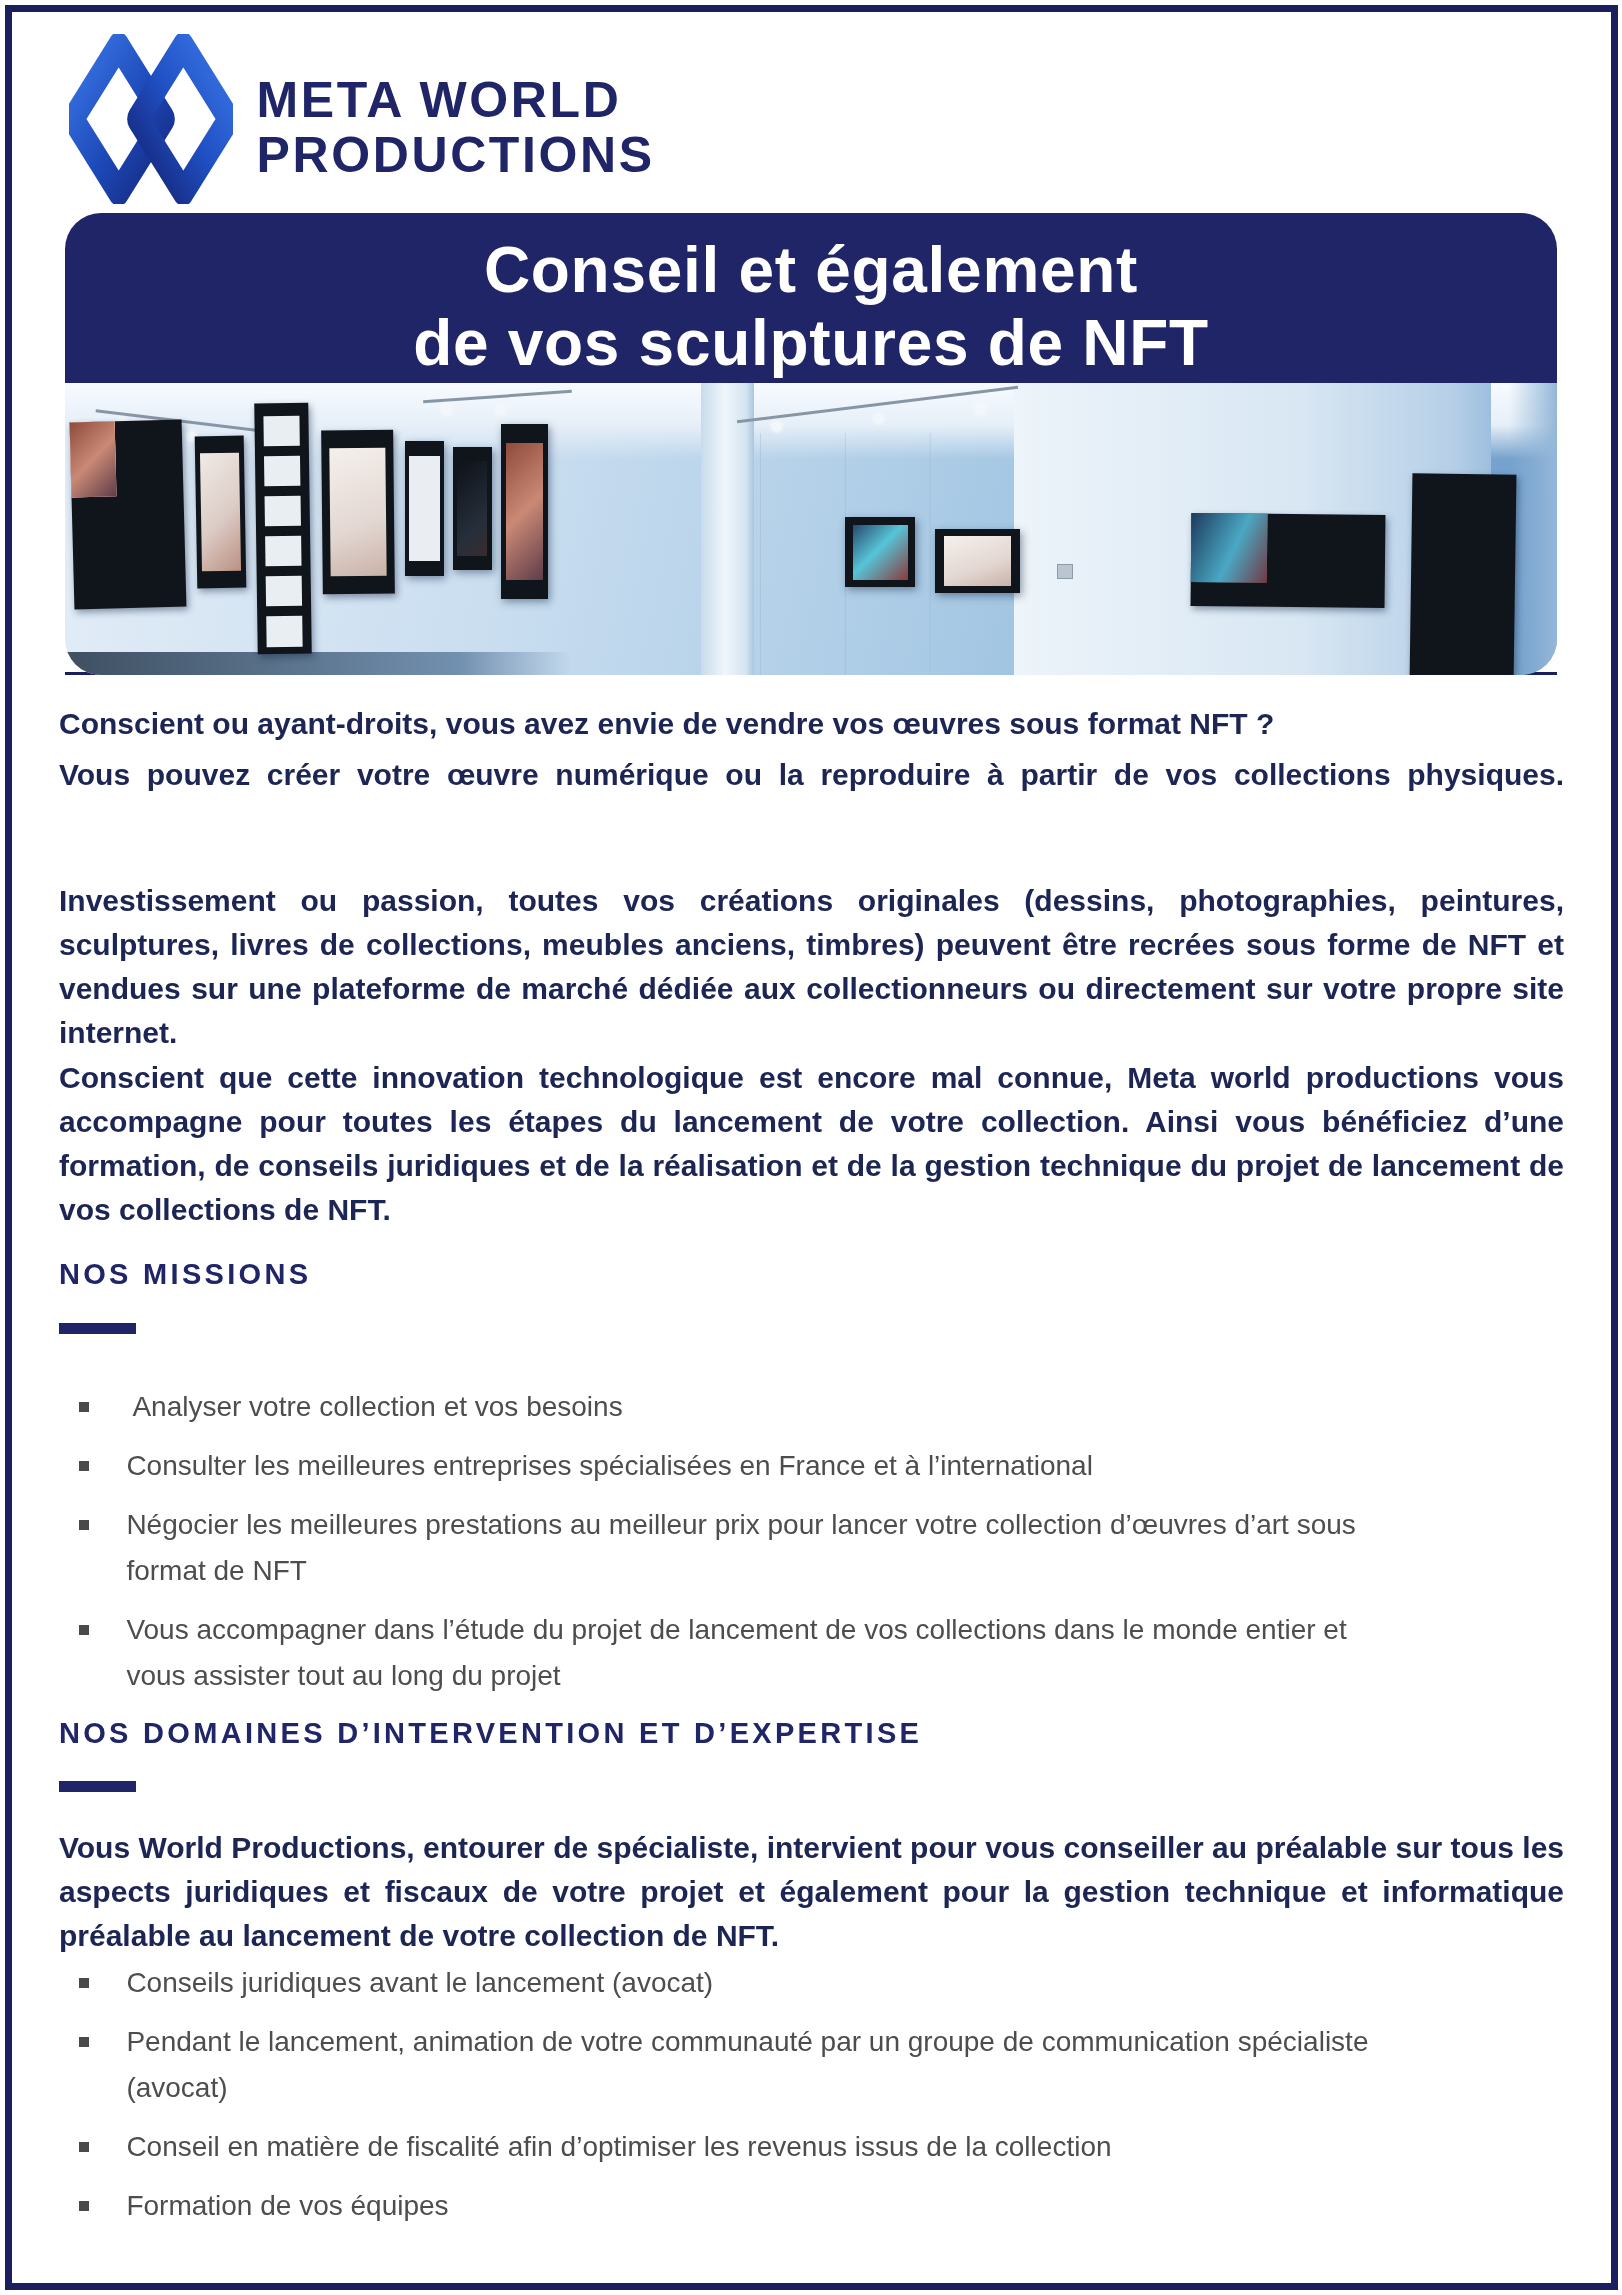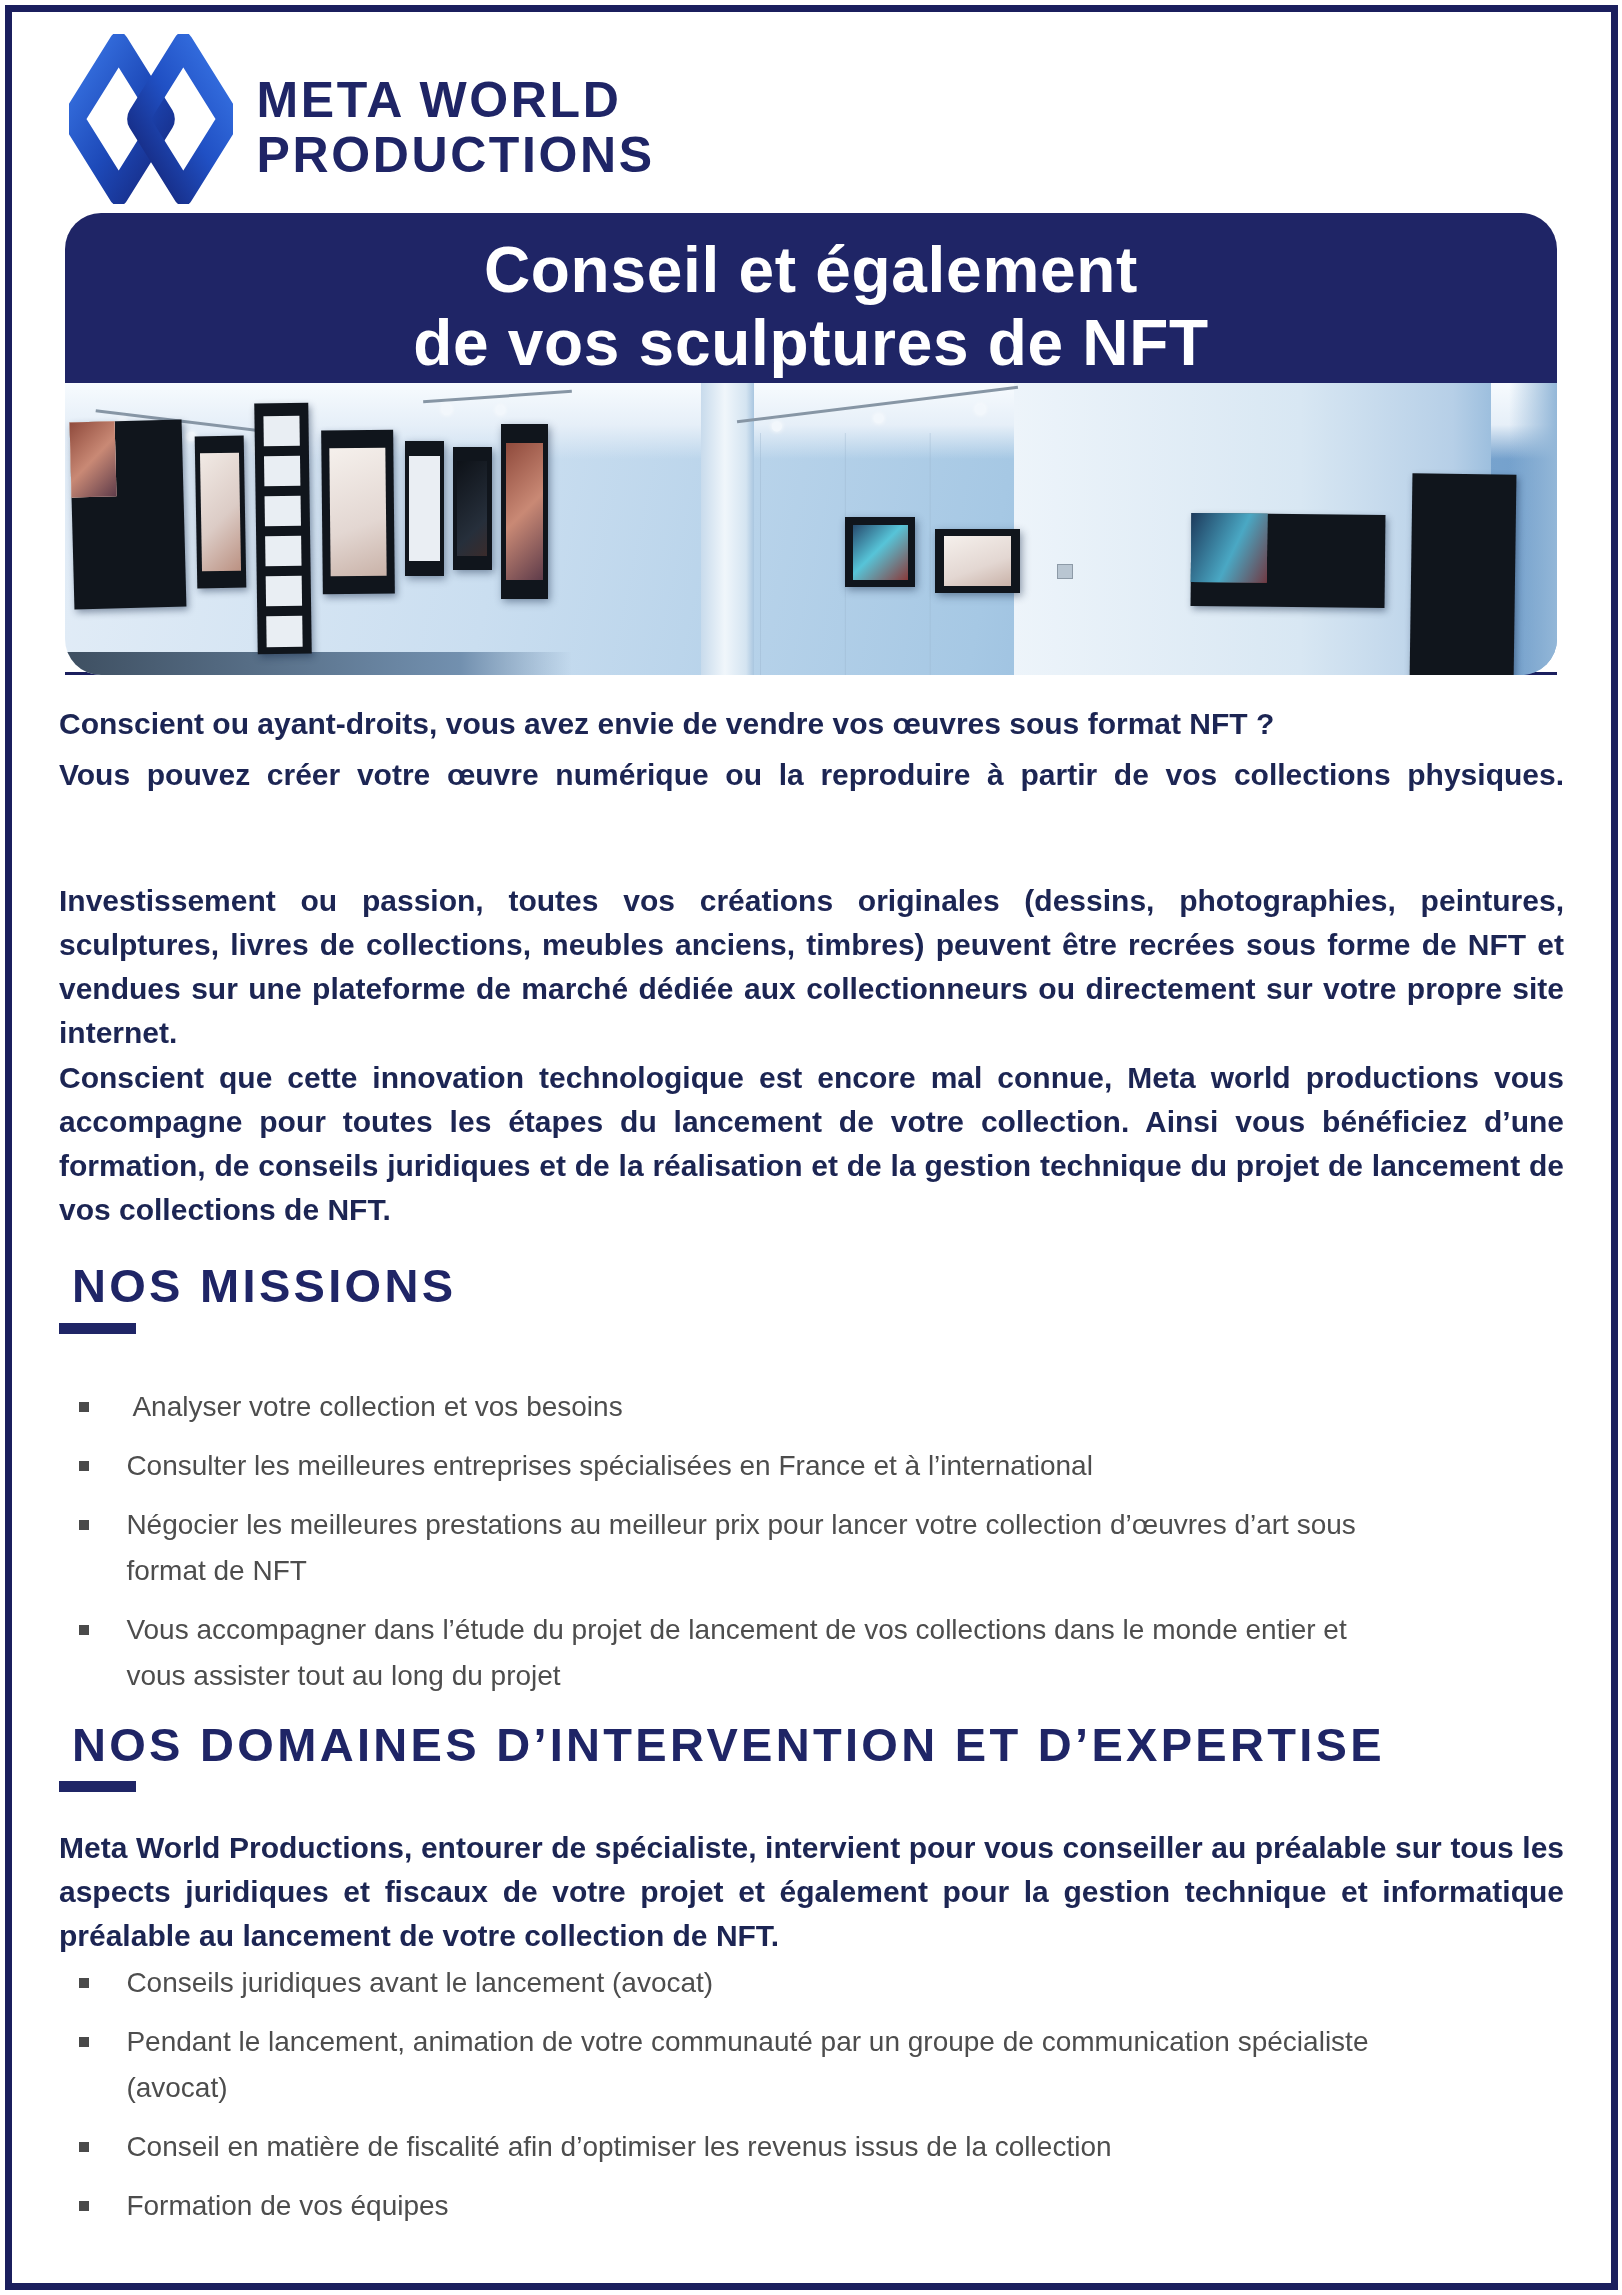--- a/index.html
+++ b/index.html
@@ -74,21 +74,21 @@
   .f11 .aTop{position:absolute;left:10%;right:10%;top:6%;height:50%;}
   .f11 .aBot{position:absolute;left:14%;right:14%;bottom:5%;height:32%;}
   .socket{position:absolute;left:66.5%;top:62%;width:0.9%;height:4.5%;background:#b9c6d2;border:1.3px solid #8d9aa7;}
 
   
   .content{position:absolute;left:59px;width:1505px;color:#1c2553;}
   .lead-line{font-size:30px;font-weight:bold;line-height:51px;color:#1c2553;}
   .stretch{text-align:justify;text-align-last:justify;}
   .body-p{position:absolute;left:59px;width:1505px;margin:0;font-size:30px;font-weight:bold;
           line-height:44px;color:#1c2553;text-align:justify;}
-  .section-h{position:absolute;left:72px;margin:0;font-size:47px;font-weight:bold;
+  .section-h{position:absolute;left:59px;margin:0;font-size:29px;font-weight:bold;
              letter-spacing:3.3px;color:#1f2566;}
   .h-bar{position:absolute;left:59px;width:77px;height:10.5px;background:#1f2566;}
   .blist{position:absolute;left:59px;width:1427px;margin:16px;padding:0;list-style:none;}
   .blist li{display:flex;align-items:flex-start;margin:0 0 13px 0;padding-left:3.9px;}
   .bullet-sq{flex:0 0 10.5px;width:10.5px;height:10.5px;background:#4a4a4a;margin-top:17.7px;}
   .li-text{margin-left:37px;font-size:28px;line-height:46px;color:#4d4d4d;white-space:pre-line;}
 
   .pos-lead{top:698px;}
   .pos-p2{top:879px;}
   .pos-p3{top:1056px;}
@@ -233,21 +233,21 @@
     </li>
     <li>
       <span class="bullet-sq"></span>
       <span class="li-text">Vous accompagner dans l’étude du projet de lancement de vos collections dans le monde entier et
 vous assister tout au long du projet</span>
     </li>
   </ul>
 
   <h2 class="section-h pos-h2">NOS DOMAINES D’INTERVENTION ET D’EXPERTISE</h2>
   <div class="h-bar pos-bar2"></div>
-  <p class="body-p pos-p4">Meta World Productions, entourer de spécialiste, intervient pour vous conseiller au préalable sur tous les aspects juridiques et fiscaux de votre projet et également pour la gestion technique et informatique préalable au lancement de votre collection de NFT.</p>
+  <p class="body-p pos-p4">Vous World Productions, entourer de spécialiste, intervient pour vous conseiller au préalable sur tous les aspects juridiques et fiscaux de votre projet et également pour la gestion technique et informatique préalable au lancement de votre collection de NFT.</p>
   <ul class="blist pos-ul2">
     <li>
       <span class="bullet-sq"></span>
       <span class="li-text">Conseils juridiques avant le lancement (avocat)</span>
     </li>
     <li>
       <span class="bullet-sq"></span>
       <span class="li-text">Pendant le lancement, animation de votre communauté par un groupe de communication spécialiste
 (avocat)</span>
     </li>

